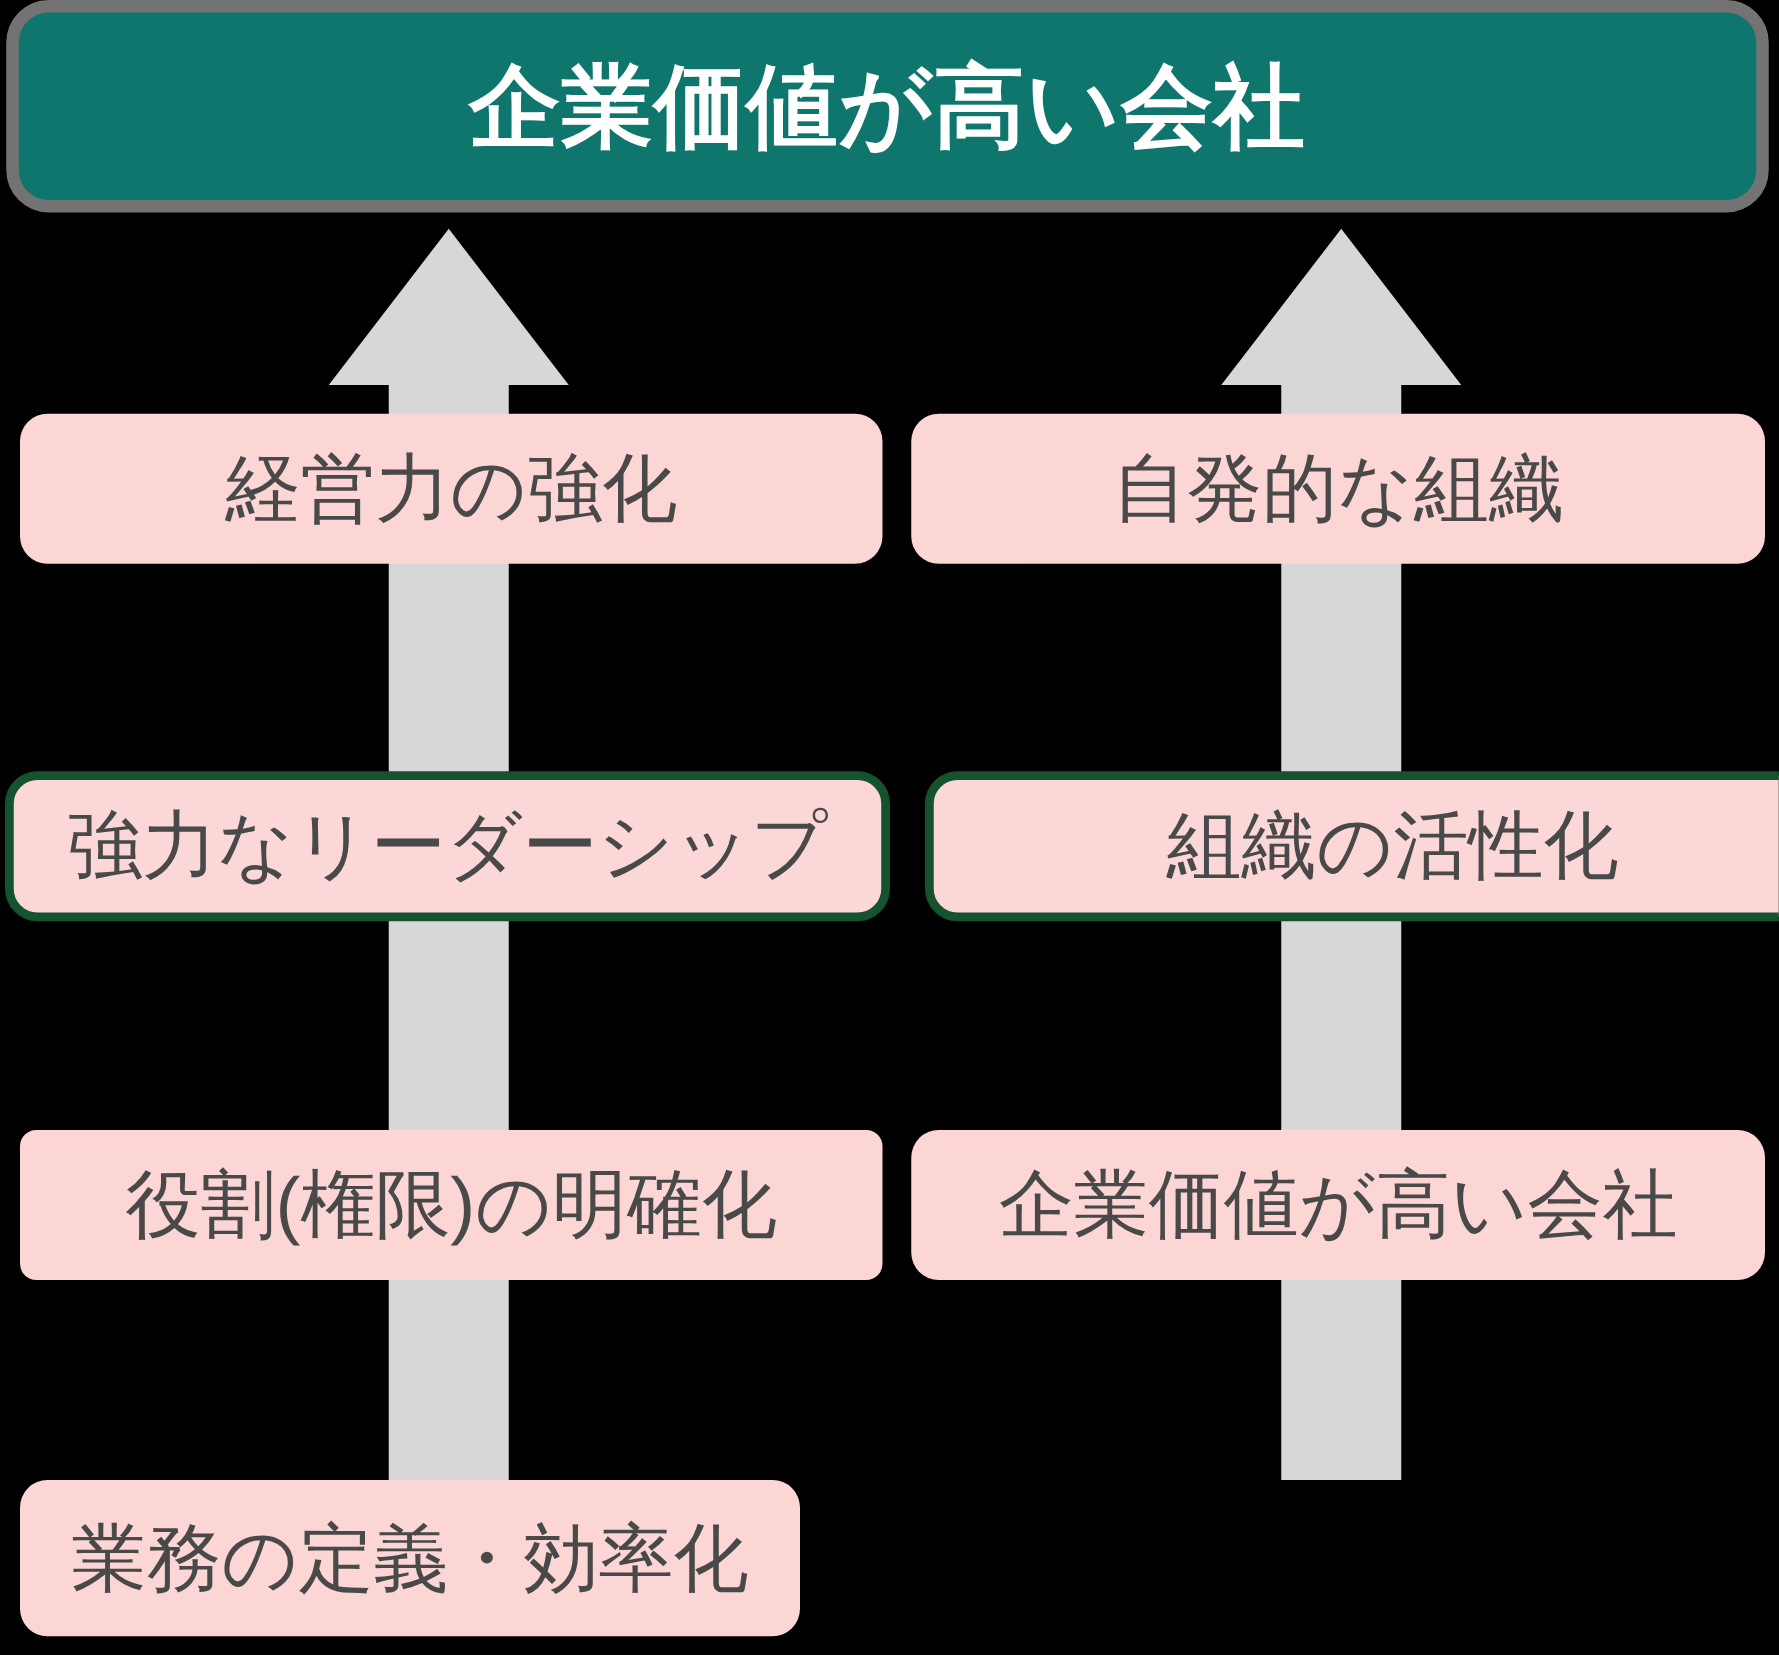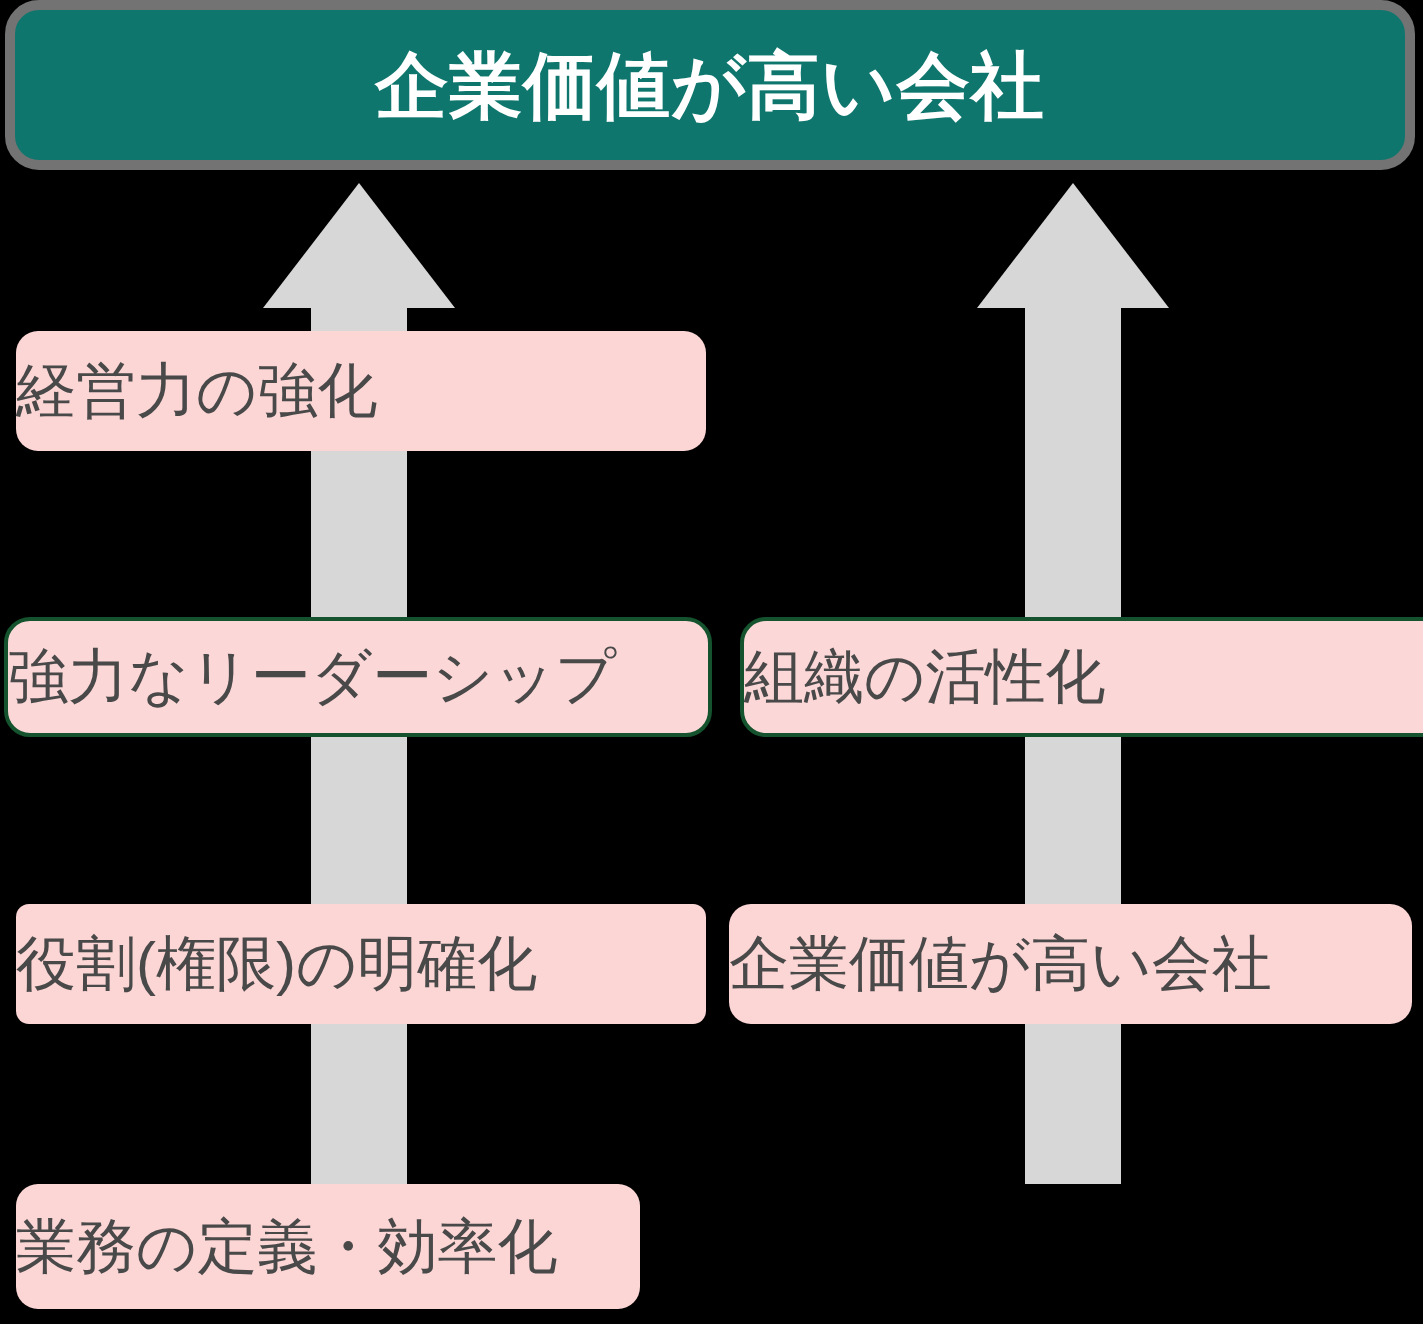--- a/index.html
+++ b/index.html
@@ -65,31 +65,31 @@
 
   
   .box {
     position: absolute;
     z-index: 2;
     box-sizing: border-box;
     background: #FCD5D5;
     border-radius: 22px;
     display: flex;
     align-items: center;
-    justify-content: flex-start;
+    justify-content: center;
   }
   .box-text {
     color: #494949;
     font-size: 60px;
     line-height: 1;
     white-space: nowrap;
   }
   .box.highlight {
     background: #FBD7D7;
-    border: 4px solid #14532d;
+    border: 7px solid #14532d;
     border-radius: 26px;
   }
 </style>
 </head>
 <body>
 
 <div id="canvas">
 
   <div class="banner">
     <span class="banner-text">企業価値が高い会社</span>
@@ -114,20 +114,23 @@
   </div>
 
   <div class="box" style="left:16px; top:904px; width:690px; height:120px;border-radius:13px;">
     <span class="box-text">役割(権限)の明確化</span>
   </div>
 
   <div class="box" style="left:16px; top:1184px; width:624px; height:125px;">
     <span class="box-text">業務の定義・効率化</span>
   </div>
 
+  <div class="box" style="left:729px; top:331px; width:683px; height:120px;">
+    <span class="box-text">自発的な組織</span>
+  </div>
 
   <div class="box highlight" style="left:728px; top:617px; width:748px; height:120px;margin-left:12px;">
     <span class="box-text">組織の活性化</span>
   </div>
 
   <div class="box" style="left:729px; top:904px; width:683px; height:120px;">
     <span class="box-text">企業価値が高い会社</span>
   </div>
 
 

